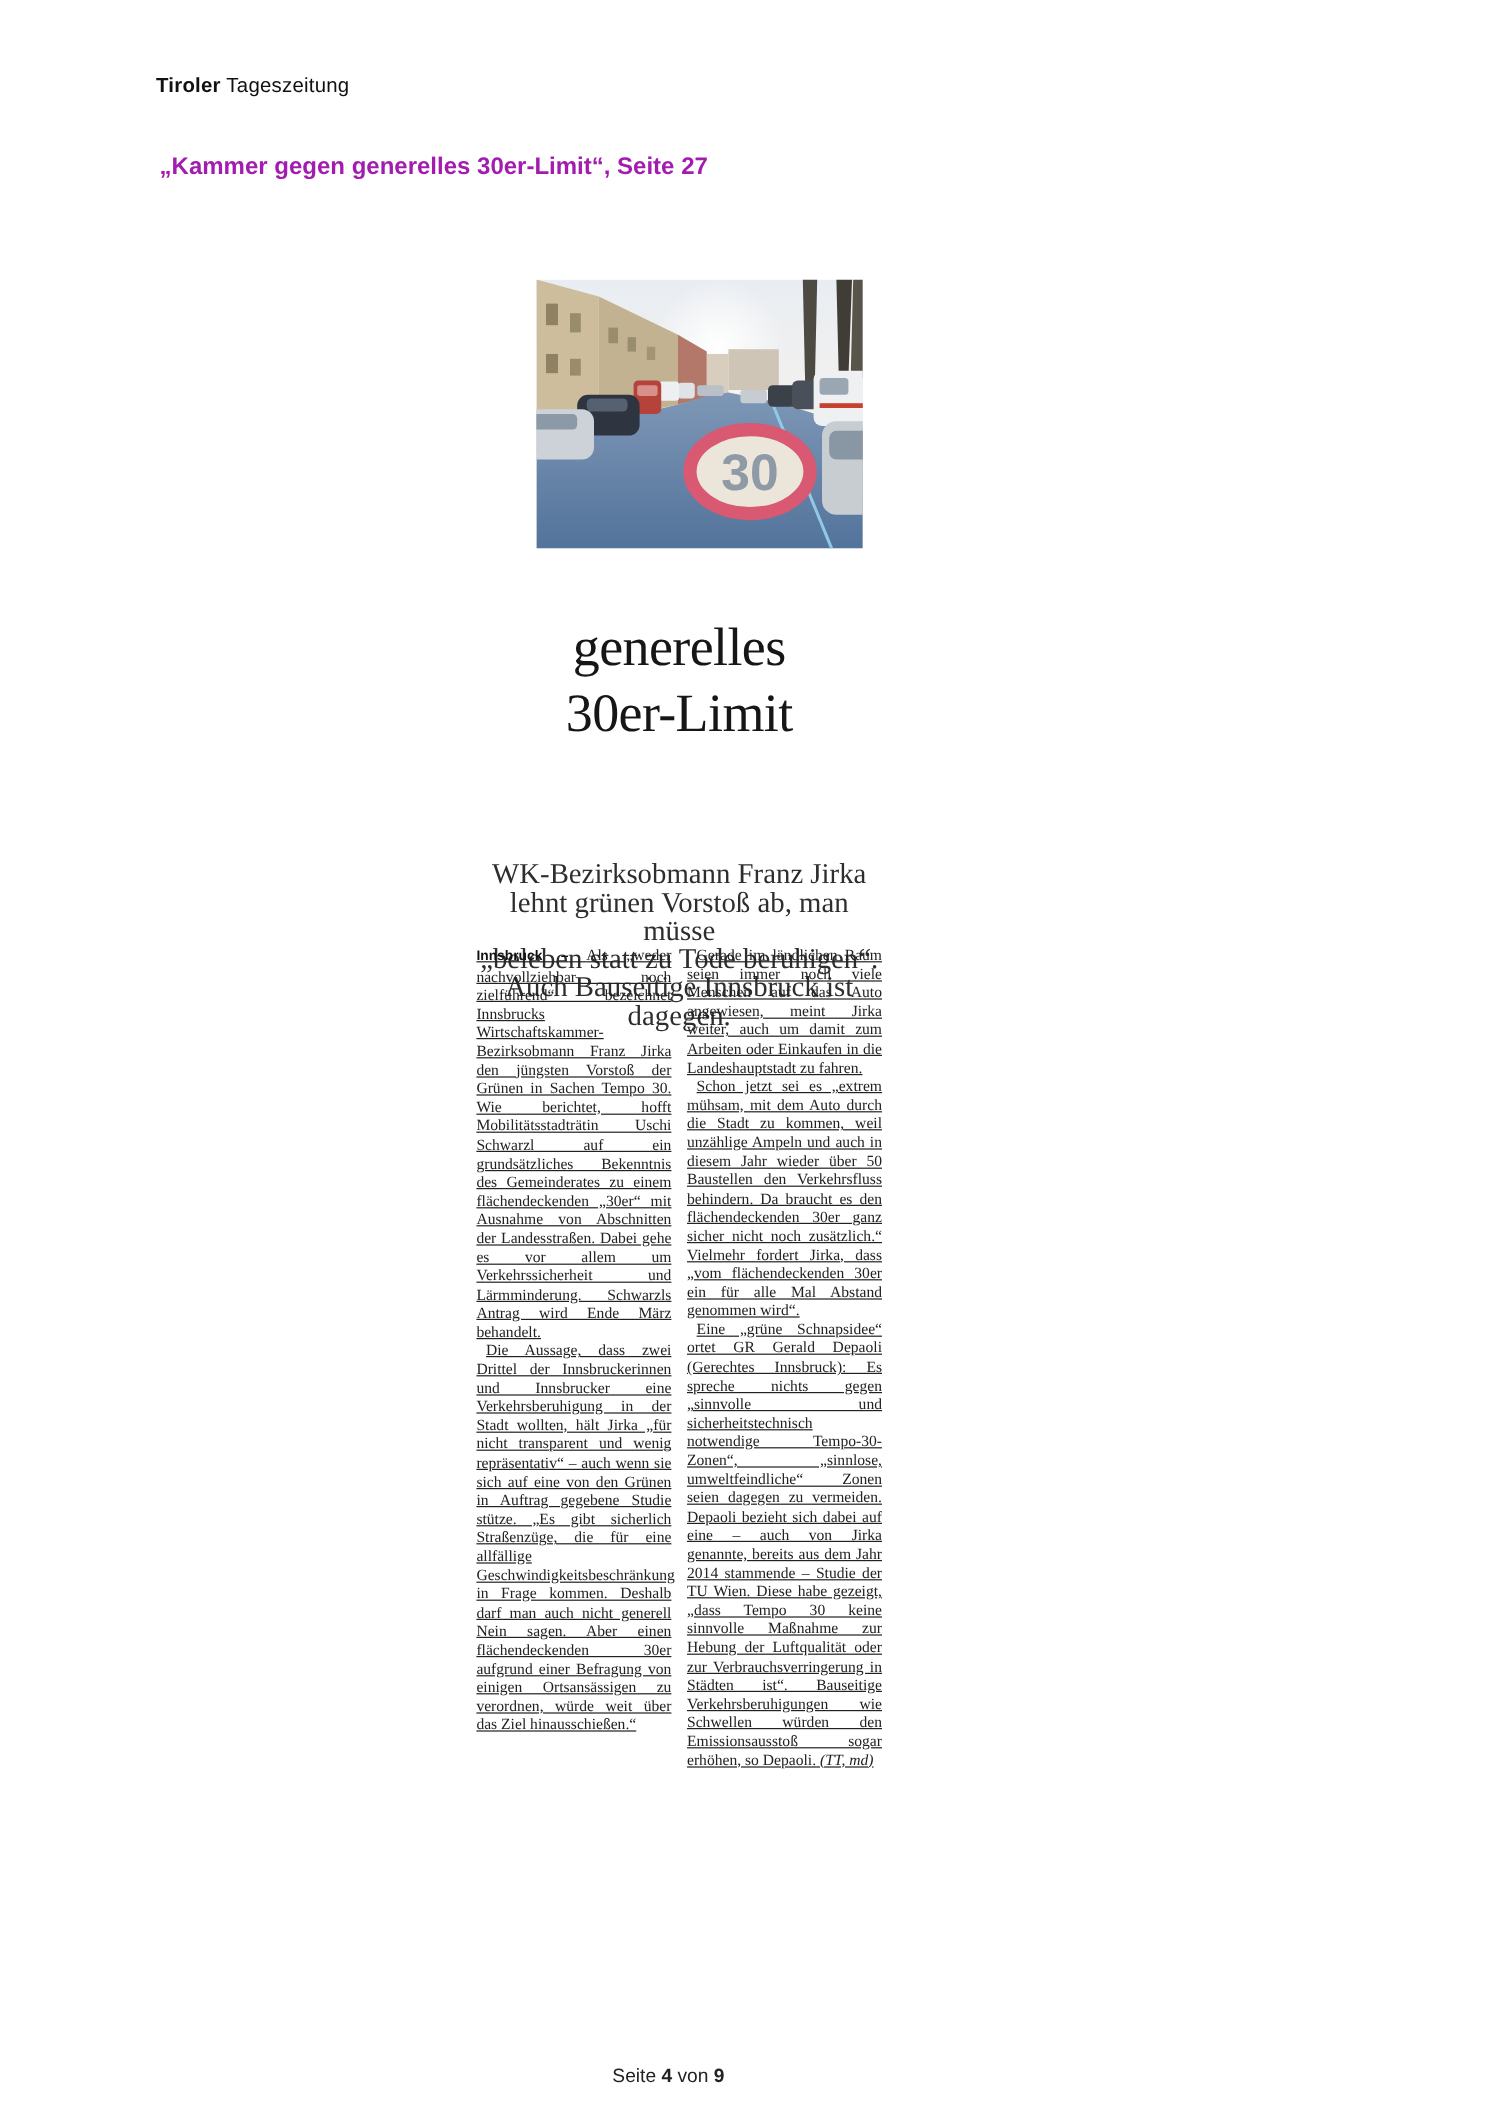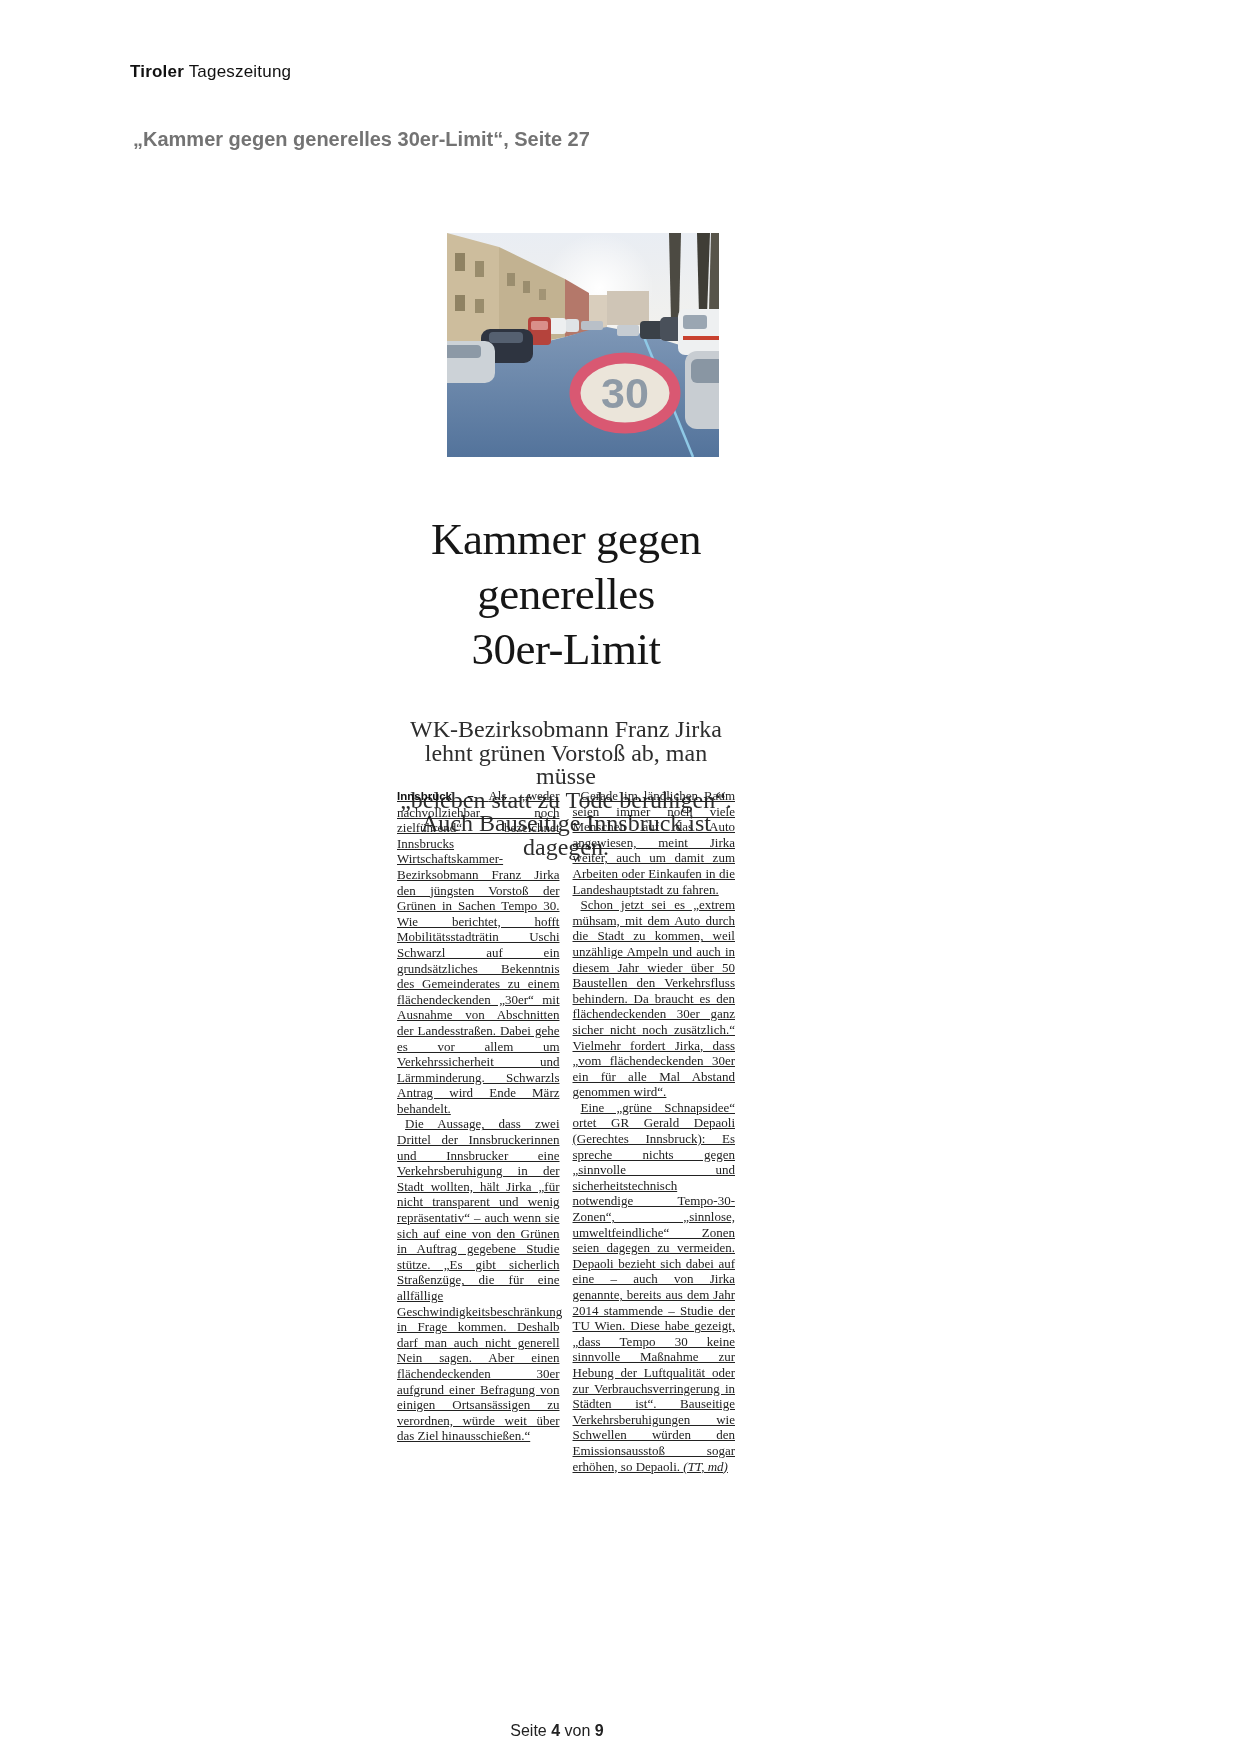--- a/index.html
+++ b/index.html
@@ -12,21 +12,21 @@
     overflow:hidden;
   }
   
   .masthead{
     position:absolute;left:130px;top:62px;
     font-size:17px;letter-spacing:.2px;color:#111;
   }
   .masthead b{font-weight:bold;}
   .reference-line{
     position:absolute;left:133px;top:128px;
-    font-size:20px;font-weight:bold;color:#737373;
+    font-size:20px;font-weight:bold;color:#a21caf;
   }
   
   .article{
     position:absolute;left:397px;top:0;width:338px;height:1754px;
   }
   .photo-wrap{
     position:absolute;left:50px;top:233px;width:272px;height:228px;
   }
   .photo-wrap svg{display:block;width:272px;height:224px;}
   .photo-caption{
@@ -151,21 +151,20 @@
 
         <g>
           <ellipse cx="178" cy="160" rx="50" ry="35" fill="#ebe5da" stroke="#d95872" stroke-width="11"></ellipse>
           <text x="178" y="175" text-anchor="middle" font-family="Liberation Sans, sans-serif" font-weight="bold" font-size="43" fill="#8e9aa6">30</text>
         </g>
       </svg>
     </div>
 
 
     <div class="headline">
-      <div>Kammer gegen</div>
       <div>generelles</div>
       <div>30er-Limit</div>
     </div>
 
     <div class="standfirst">
       <div>WK-Bezirksobmann Franz Jirka</div>
       <div>lehnt grünen Vorstoß ab, man müsse</div>
       <div>„beleben statt zu Tode beruhigen“.</div>
       <div>Auch Bauseitige Innsbruck ist dagegen.</div>
     </div>

